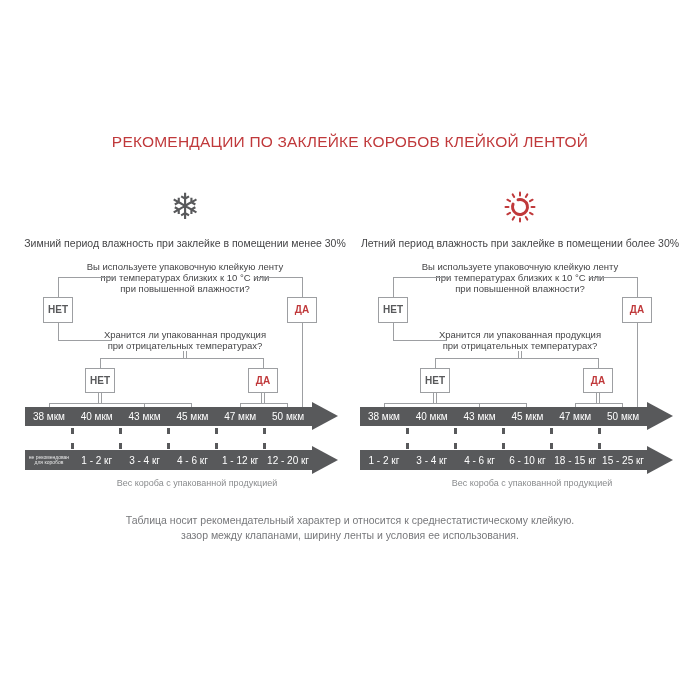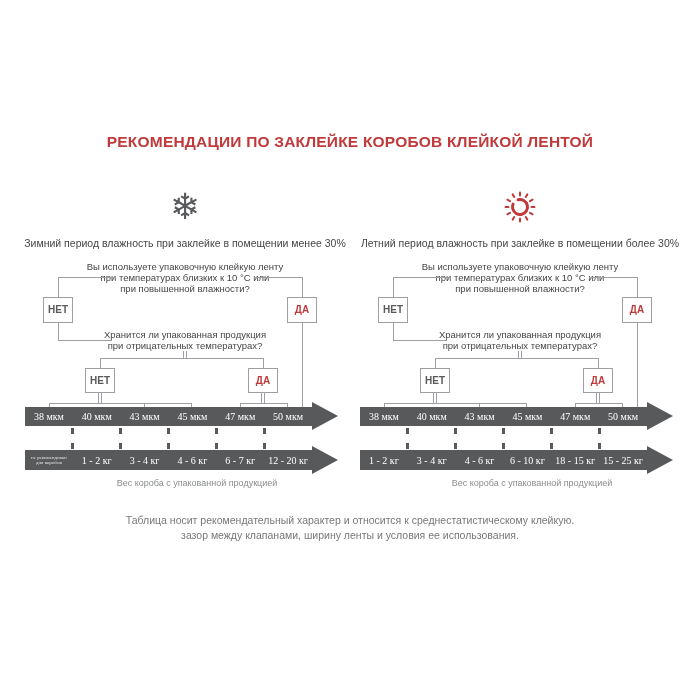--- a/index.html
+++ b/index.html
@@ -1,36 +1,36 @@
 <!DOCTYPE html>
 <html><head>
 <meta charset="utf-8">
 <style>
   html,body{margin:0;padding:0;background:#fff;}
   .canvas{position:relative;width:700px;height:700px;background:#ffffff;overflow:hidden;
           font-family:"Liberation Sans", sans-serif;color:#454547;}
   .title{position:absolute;top:133px;left:0;width:700px;text-align:center;
-         font-size:15.5px;font-weight:bold;color:#c0393b;letter-spacing:.2px;}
+         font-size:15.5px;font-weight:normal;color:#c0393b;letter-spacing:.2px;}
   .chart{position:absolute;top:185px;width:330px;height:318px;}
   .icon-wrap{position:absolute;top:0;left:0;width:330px;height:44px;text-align:center;}
   .snowflake{font-size:36px;line-height:44px;color:#58595b;}
   .snowflake::before{content:"\2744";}
   .period{position:absolute;top:52px;left:0;width:330px;text-align:center;
           font-size:10.5px;color:#454547;}
   .q{position:absolute;left:0;width:330px;text-align:center;font-size:9.5px;
      line-height:11px;color:#454547;}
   .q1{top:76px;} .q2{top:144px;}
   .hline{position:absolute;height:1px;background:#9d9fa2;}
   .vline{position:absolute;width:1px;background:#9d9fa2;}
   .dline{position:absolute;width:4px;border-left:1px solid #9d9fa2;border-right:1px solid #9d9fa2;box-sizing:border-box;}
   .box{position:absolute;width:30px;height:26px;background:#fff;border:1px solid #9d9fa2;
        box-sizing:border-box;text-align:center;line-height:24px;font-size:10px;font-weight:bold;color:#58595b;}
   .box.yes{color:#c0393b;}
   .bar{position:absolute;left:5px;width:287px;background:#58595b;display:flex;align-items:center;}
-  .bar .cell{flex:1;text-align:center;color:#ffffff;font-size:10px;white-space:nowrap;font-family:Liberation Serif, serif;}
+  .bar .cell{flex:1;text-align:center;color:#ffffff;font-size:10px;white-space:nowrap;}
   .bar .note{display:flex;flex-direction:column;justify-content:center;line-height:5.5px;}
   .bar .note span{font-size:5px;color:rgba(255,255,255,.85);}
   .ah{position:absolute;width:0;height:0;border-top:14px solid transparent;
       border-bottom:14px solid transparent;border-left:26px solid #58595b;left:292px;}
   .tick{position:absolute;width:3px;height:6px;background:#58595b;}
   .caption{position:absolute;top:293px;left:12px;width:330px;text-align:center;
            font-size:9px;color:#8a8c8e;}
   .footer{position:absolute;top:513px;left:0;width:700px;text-align:center;
           font-size:10.5px;line-height:15px;color:#77787b;}
 </style>
@@ -109,21 +109,21 @@
     <div class="tick" style="left:243px;top:258px;"></div>
 
     <div class="bar" style="top:265px;height:20px;">
       <span class="cell note">
         <span>не рекомендован</span>
         <span>для коробов</span>
       </span>
       <span class="cell">1 - 2 кг</span>
       <span class="cell">3 - 4 кг</span>
       <span class="cell">4 - 6 кг</span>
-      <span class="cell">6 - 7 кг</span>
+      <span class="cell">1 - 12 кг</span>
       <span class="cell">12 - 20 кг</span>
     </div>
     <div class="ah" style="top:261px;"></div>
 
     <div class="caption">Вес короба с упакованной продукцией</div>
   </div>
 
   <div class="chart" style="left:355px;">
     <div class="icon-wrap">
       <svg width="40" height="40" viewBox="0 0 40 40" style="margin-top:2px;">

